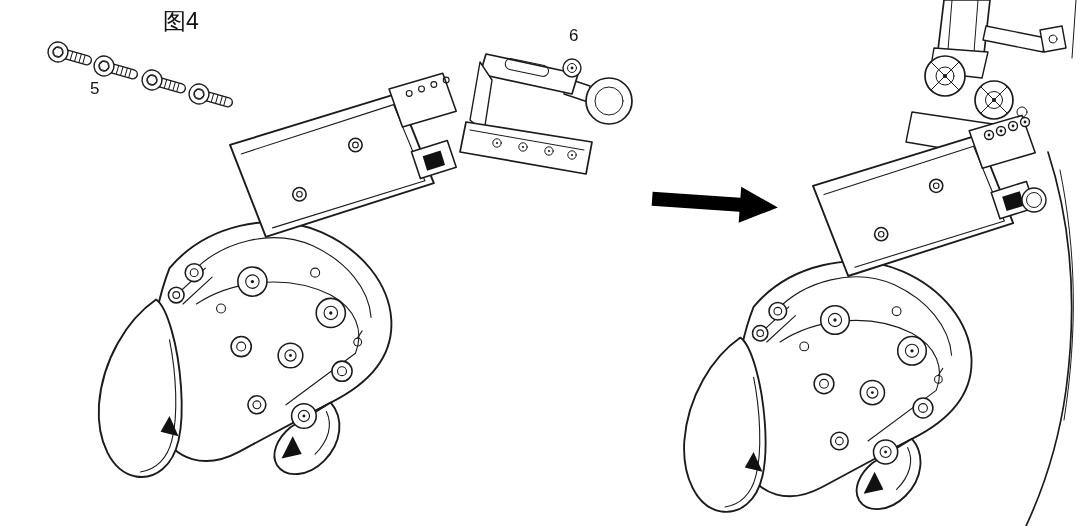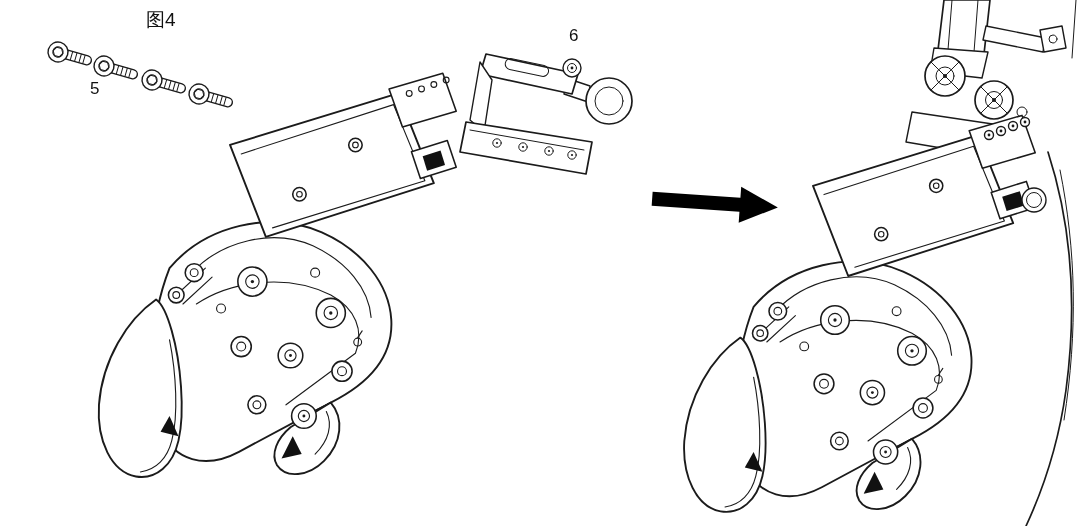--- a/index.html
+++ b/index.html
@@ -196,16 +196,16 @@
         <circle class="dot" cx="1001" cy="131" r="1.4"></circle>
       <circle class="w" cx="1013" cy="126" r="4.5"></circle>
         <circle class="dot" cx="1013" cy="126" r="1.4"></circle>
       <circle class="w" cx="1025" cy="122" r="4.5"></circle>
         <circle class="dot" cx="1025" cy="122" r="1.4"></circle>
       <circle class="w" cx="1034" cy="200" r="12"></circle>
       <circle class="thin" cx="1034" cy="200" r="7.5"></circle>
     </g>
   </svg>
 
-  <span class="label" style="left:146px;top:10px;font-size:19px;">图4</span>
+  <span class="label" style="left:163px;top:10px;font-size:23px;">图4</span>
   <span class="label" style="left:90px;top:80px;font-size:17px;">5</span>
   <span class="label" style="left:569px;top:27px;font-size:17px;">6</span>
 </div>
 
 </body></html>

